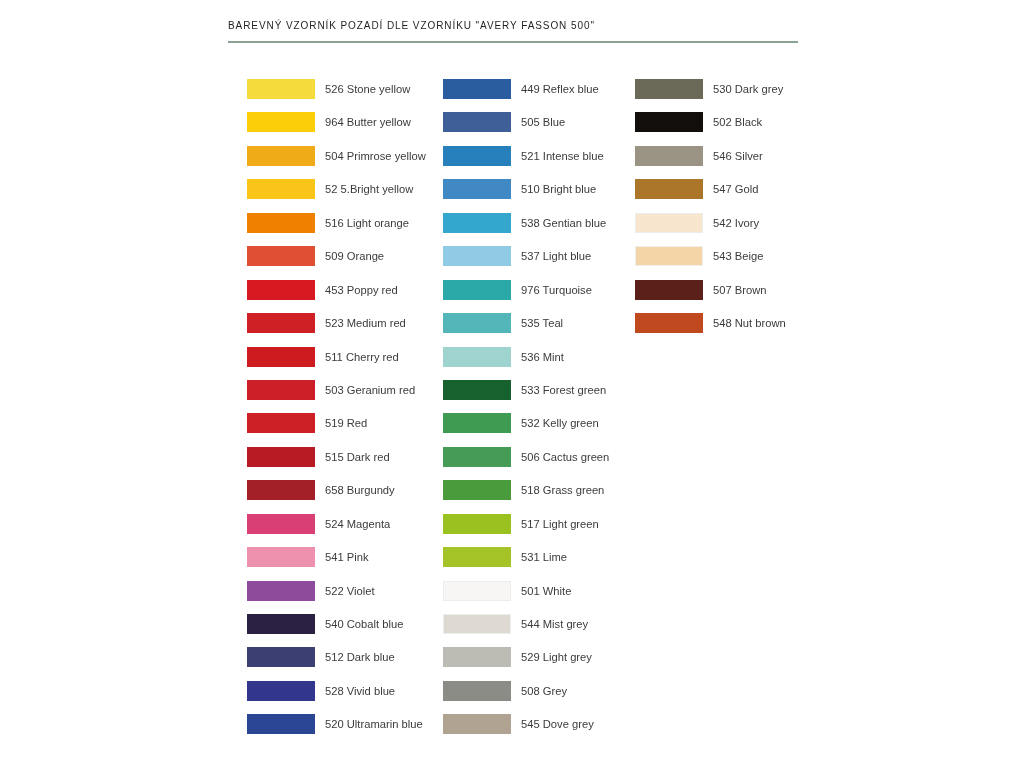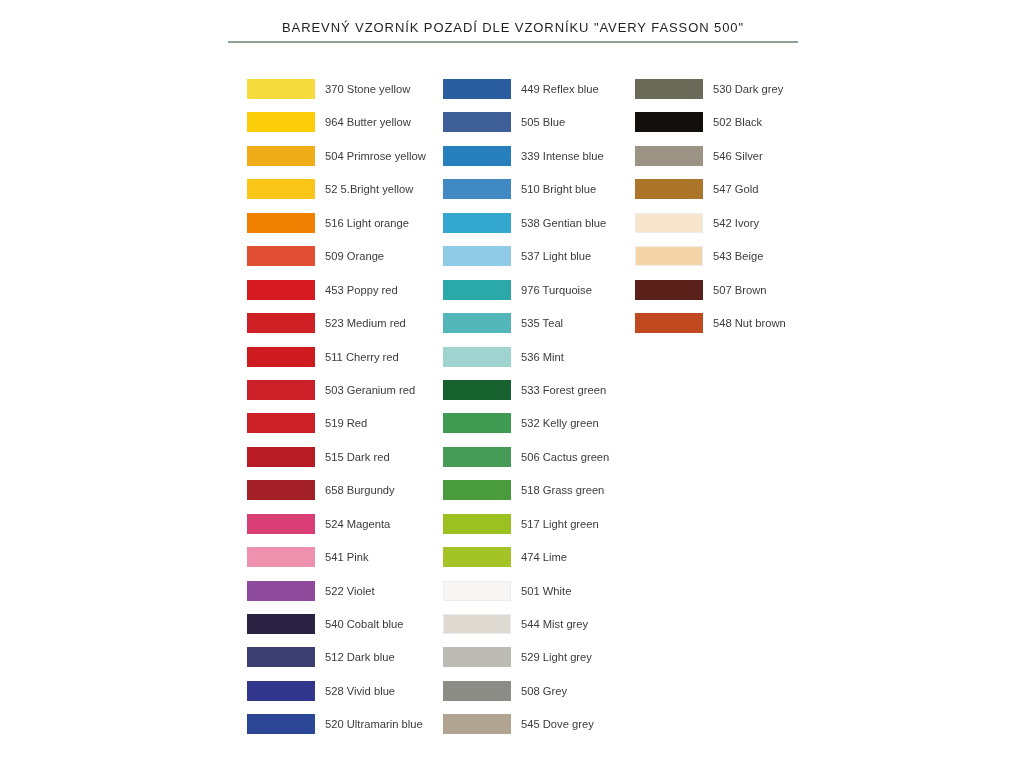--- a/index.html
+++ b/index.html
@@ -31,22 +31,21 @@
     left: 228px;
     top: 20px;
     width: 570px;
     height: 22px;
   }
   #doc-title {
     position: absolute;
     left: 0;
     top: 0;
     width: 570px;
-    text-align: center;
-    font-size: 13px;
+    font-size: 10px;
     letter-spacing: 0.92px;
     color: #231f20;
     white-space: nowrap;
     font-family: "Liberation Sans", sans-serif;
   }
   #title-rule {
     position: absolute;
     left: 228px;
     top: 41px;
     width: 570px;
@@ -96,21 +95,21 @@
 <div id="page">
 
   <div id="header">
     <div id="doc-title">BAREVNÝ VZORNÍK POZADÍ DLE VZORNÍKU "AVERY FASSON 500"</div>
   </div>
   <div id="title-rule"></div>
 
   <div class="column" id="column-1">
       <div class="swatch-row">
         <div class="swatch-chip" style="background: rgb(245, 220, 60);"></div>
-        <div class="swatch-label">370 Stone yellow</div>
+        <div class="swatch-label">526 Stone yellow</div>
       </div>
       <div class="swatch-row">
         <div class="swatch-chip" style="background: rgb(251, 206, 9);"></div>
         <div class="swatch-label">964 Butter yellow</div>
       </div>
       <div class="swatch-row">
         <div class="swatch-chip" style="background: rgb(239, 171, 24);"></div>
         <div class="swatch-label">504 Primrose yellow</div>
       </div>
       <div class="swatch-row">
@@ -186,21 +185,21 @@
       <div class="swatch-row">
         <div class="swatch-chip" style="background: rgb(42, 92, 160);"></div>
         <div class="swatch-label">449 Reflex blue</div>
       </div>
       <div class="swatch-row">
         <div class="swatch-chip" style="background: rgb(63, 95, 153);"></div>
         <div class="swatch-label">505 Blue</div>
       </div>
       <div class="swatch-row">
         <div class="swatch-chip" style="background: rgb(39, 128, 187);"></div>
-        <div class="swatch-label">339 Intense blue</div>
+        <div class="swatch-label">521 Intense blue</div>
       </div>
       <div class="swatch-row">
         <div class="swatch-chip" style="background: rgb(64, 137, 197);"></div>
         <div class="swatch-label">510 Bright blue</div>
       </div>
       <div class="swatch-row">
         <div class="swatch-chip" style="background: rgb(52, 167, 207);"></div>
         <div class="swatch-label">538 Gentian blue</div>
       </div>
       <div class="swatch-row">
@@ -234,21 +233,21 @@
       <div class="swatch-row">
         <div class="swatch-chip" style="background: rgb(74, 155, 60);"></div>
         <div class="swatch-label">518 Grass green</div>
       </div>
       <div class="swatch-row">
         <div class="swatch-chip" style="background: rgb(155, 193, 32);"></div>
         <div class="swatch-label">517 Light green</div>
       </div>
       <div class="swatch-row">
         <div class="swatch-chip" style="background: rgb(164, 195, 38);"></div>
-        <div class="swatch-label">474 Lime</div>
+        <div class="swatch-label">531 Lime</div>
       </div>
       <div class="swatch-row">
         <div class="swatch-chip bordered" style="background: rgb(247, 246, 244);"></div>
         <div class="swatch-label">501 White</div>
       </div>
       <div class="swatch-row">
         <div class="swatch-chip bordered" style="background: rgb(222, 218, 210);"></div>
         <div class="swatch-label">544 Mist grey</div>
       </div>
       <div class="swatch-row">

